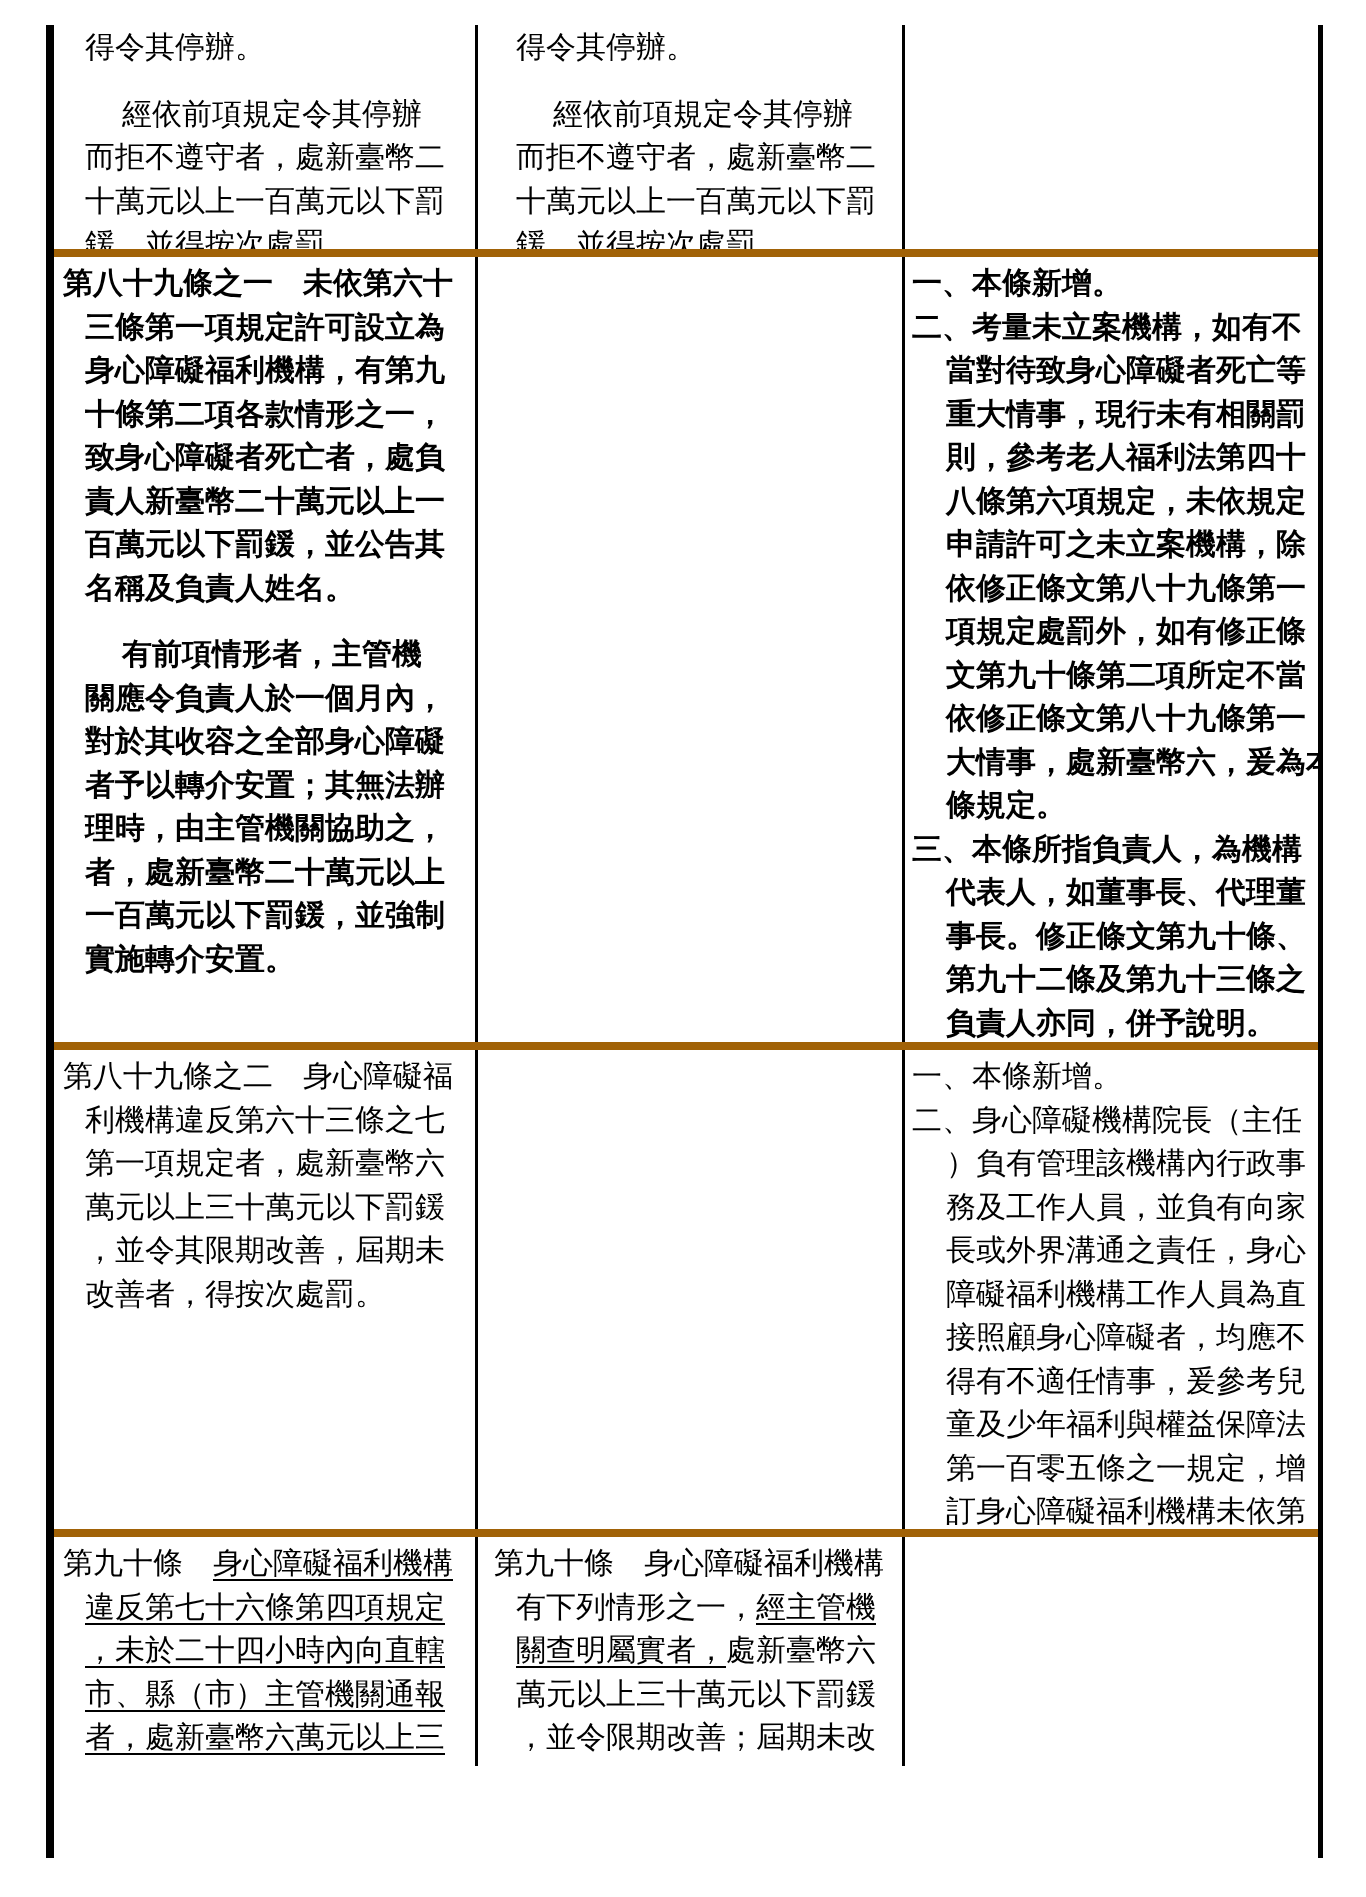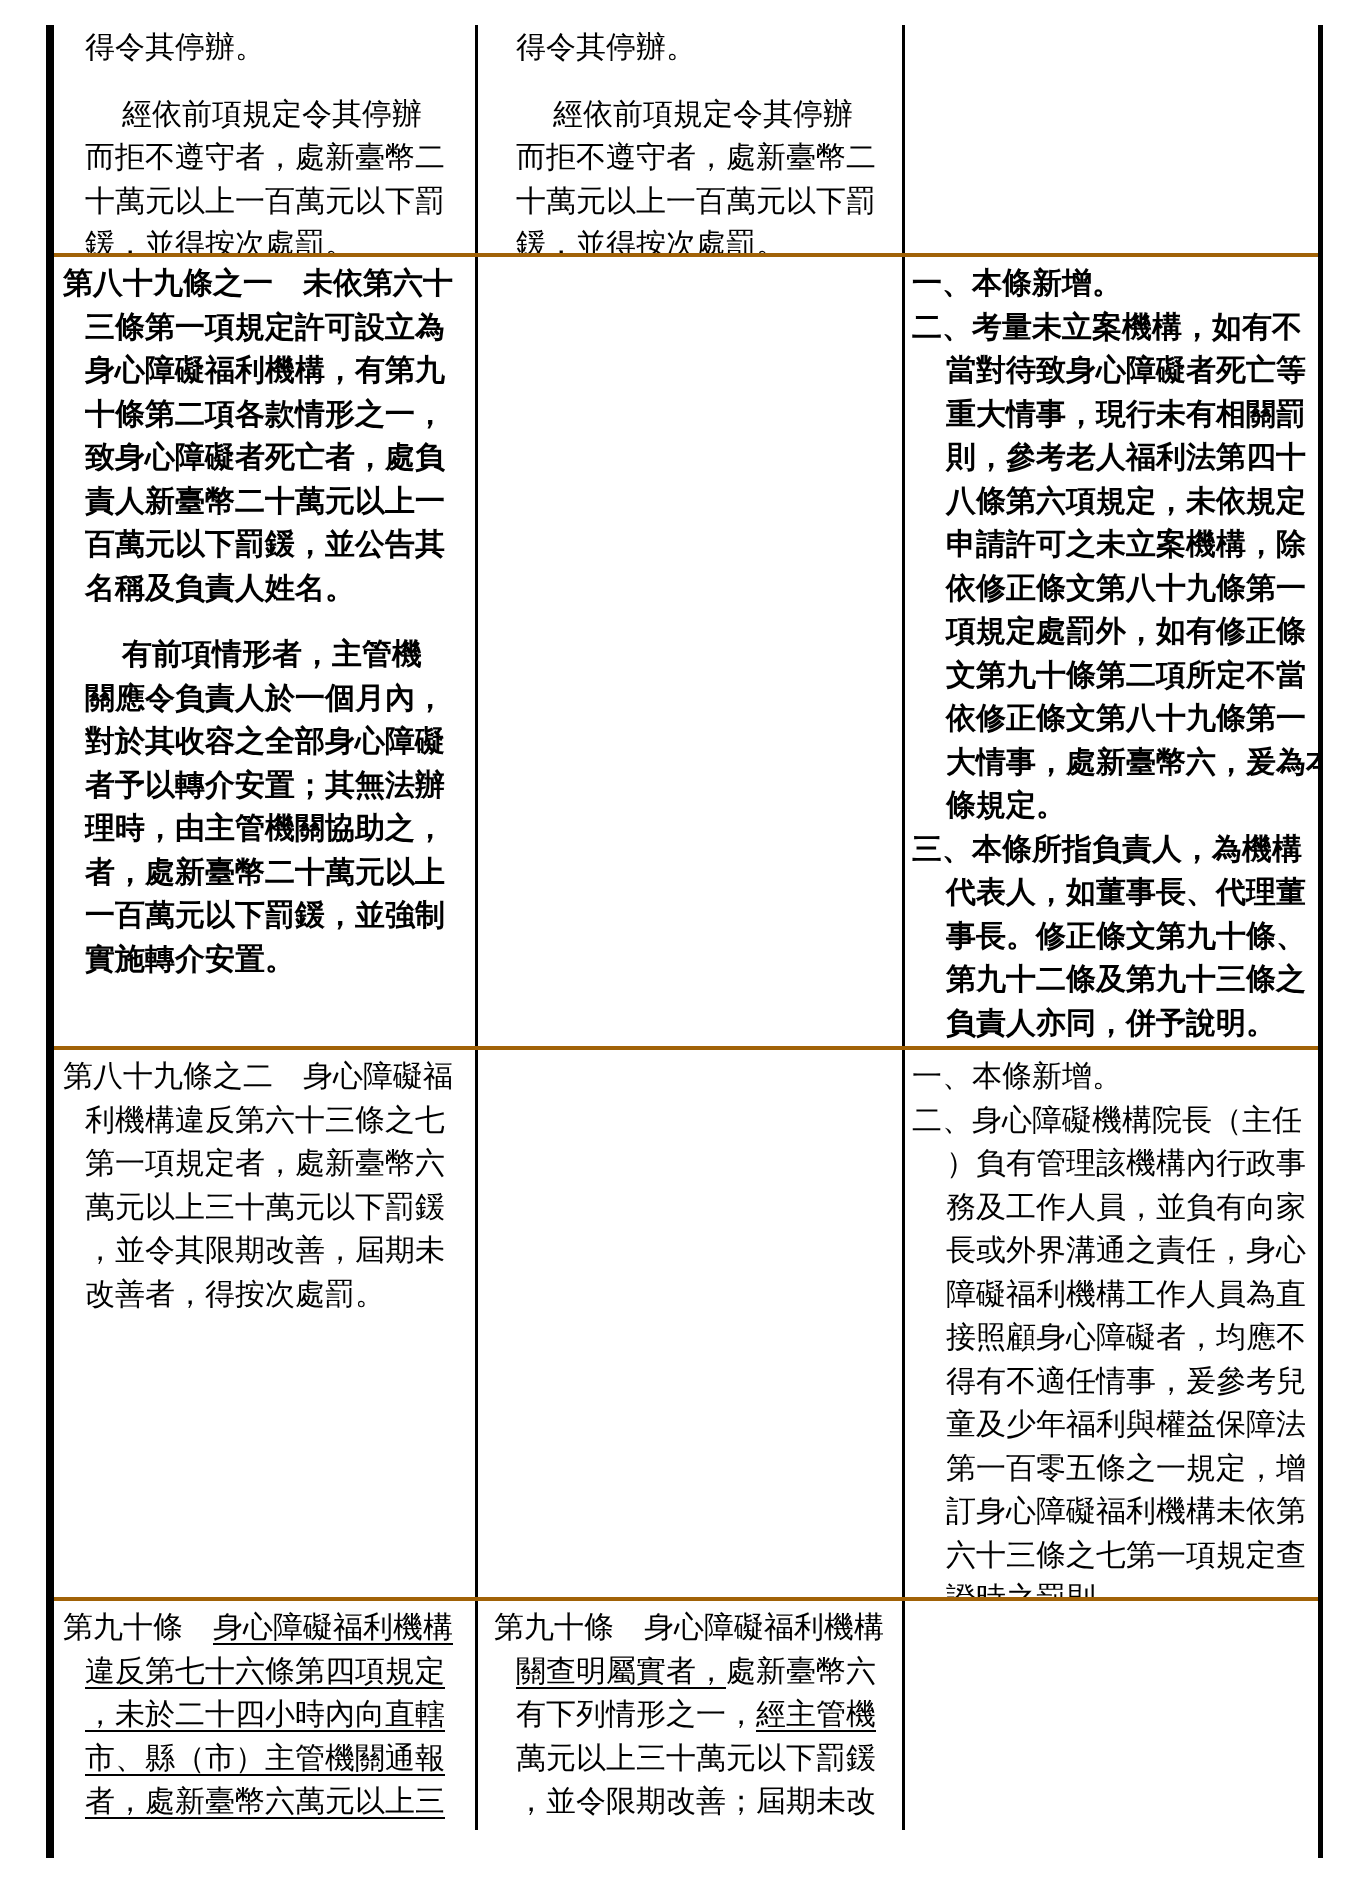--- a/index.html
+++ b/index.html
@@ -8,26 +8,26 @@
     font-family:"Liberation Serif","DejaVu Serif",serif;
     color:#000;
   }
   #table-wrap{
     position:absolute;left:46px;top:25px;width:1277px;height:1833px;
     border-left:8px solid #000;border-right:5px solid #000;
     box-sizing:border-box;overflow:hidden;background:#fff;
   }
   .trow{
     display:grid;grid-template-columns:424px 427px 1fr;
-    border-bottom:4px solid #a16207;box-sizing:border-box;overflow:hidden;
+    border-bottom:8px solid #a16207;box-sizing:border-box;overflow:hidden;
   }
   .trow.last{border-bottom:none;}
   .trow:nth-child(1){height:232px;}
   .trow:nth-child(2){height:793px;font-weight:bold;}
-  .trow:nth-child(3){height:551px;}
+  .trow:nth-child(3){height:487px;}
   .trow:nth-child(4){height:229px;}
   .cell{
     box-sizing:border-box;overflow:hidden;padding-top:4px;
   }
   .cell.col1{border-right:3px solid #000;padding-left:9px;padding-right:4px;}
   .cell.col2{border-right:3px solid #000;padding-left:16px;padding-right:4px;}
   .cell.col3{padding-left:7px;padding-right:7px;}
   .trow:nth-child(1) .cell{padding-top:0;}
   .line{
     font-size:30px;line-height:43.5px;height:43.5px;
@@ -137,20 +137,20 @@
       <div class="trow last">
         <div class="cell col1">
           <div class="line ind-none"><span>第九十條　</span><span class="u">身心障礙福利機構</span></div>
           <div class="line ind-wrap"><span class="u">違反第七十六條第四項規定</span></div>
           <div class="line ind-wrap"><span class="u">，未於二十四小時內向直轄</span></div>
           <div class="line ind-wrap"><span class="u">市、縣（市）主管機關通報</span></div>
           <div class="line ind-wrap"><span class="u">者，處新臺幣六萬元以上三</span></div>
         </div>
         <div class="cell col2">
           <div class="line ind-none"><span>第九十條　身心障礙福利機構</span></div>
+          <div class="line ind-wrap"><span>有下列情形之一，</span><span class="u">經主管機</span></div>
           <div class="line ind-wrap"><span class="u">關查明屬實者，</span><span>處新臺幣六</span></div>
-          <div class="line ind-wrap"><span>有下列情形之一，</span><span class="u">經主管機</span></div>
           <div class="line ind-wrap"><span>萬元以上三十萬元以下罰鍰</span></div>
           <div class="line ind-wrap"><span>，並令限期改善；屆期未改</span></div>
         </div>
       </div>
     </div>
 </div>
 
 </body></html>

